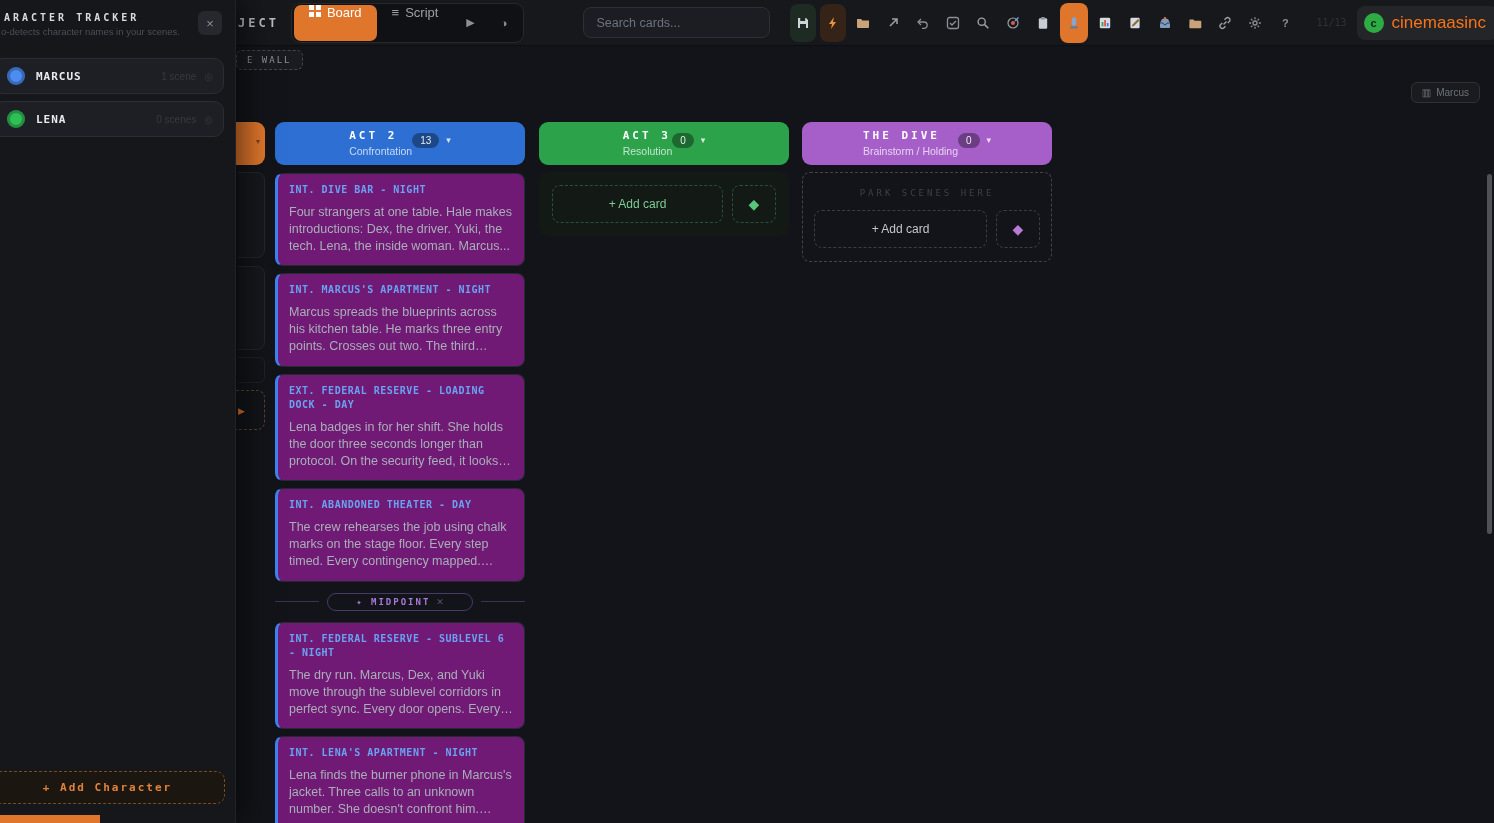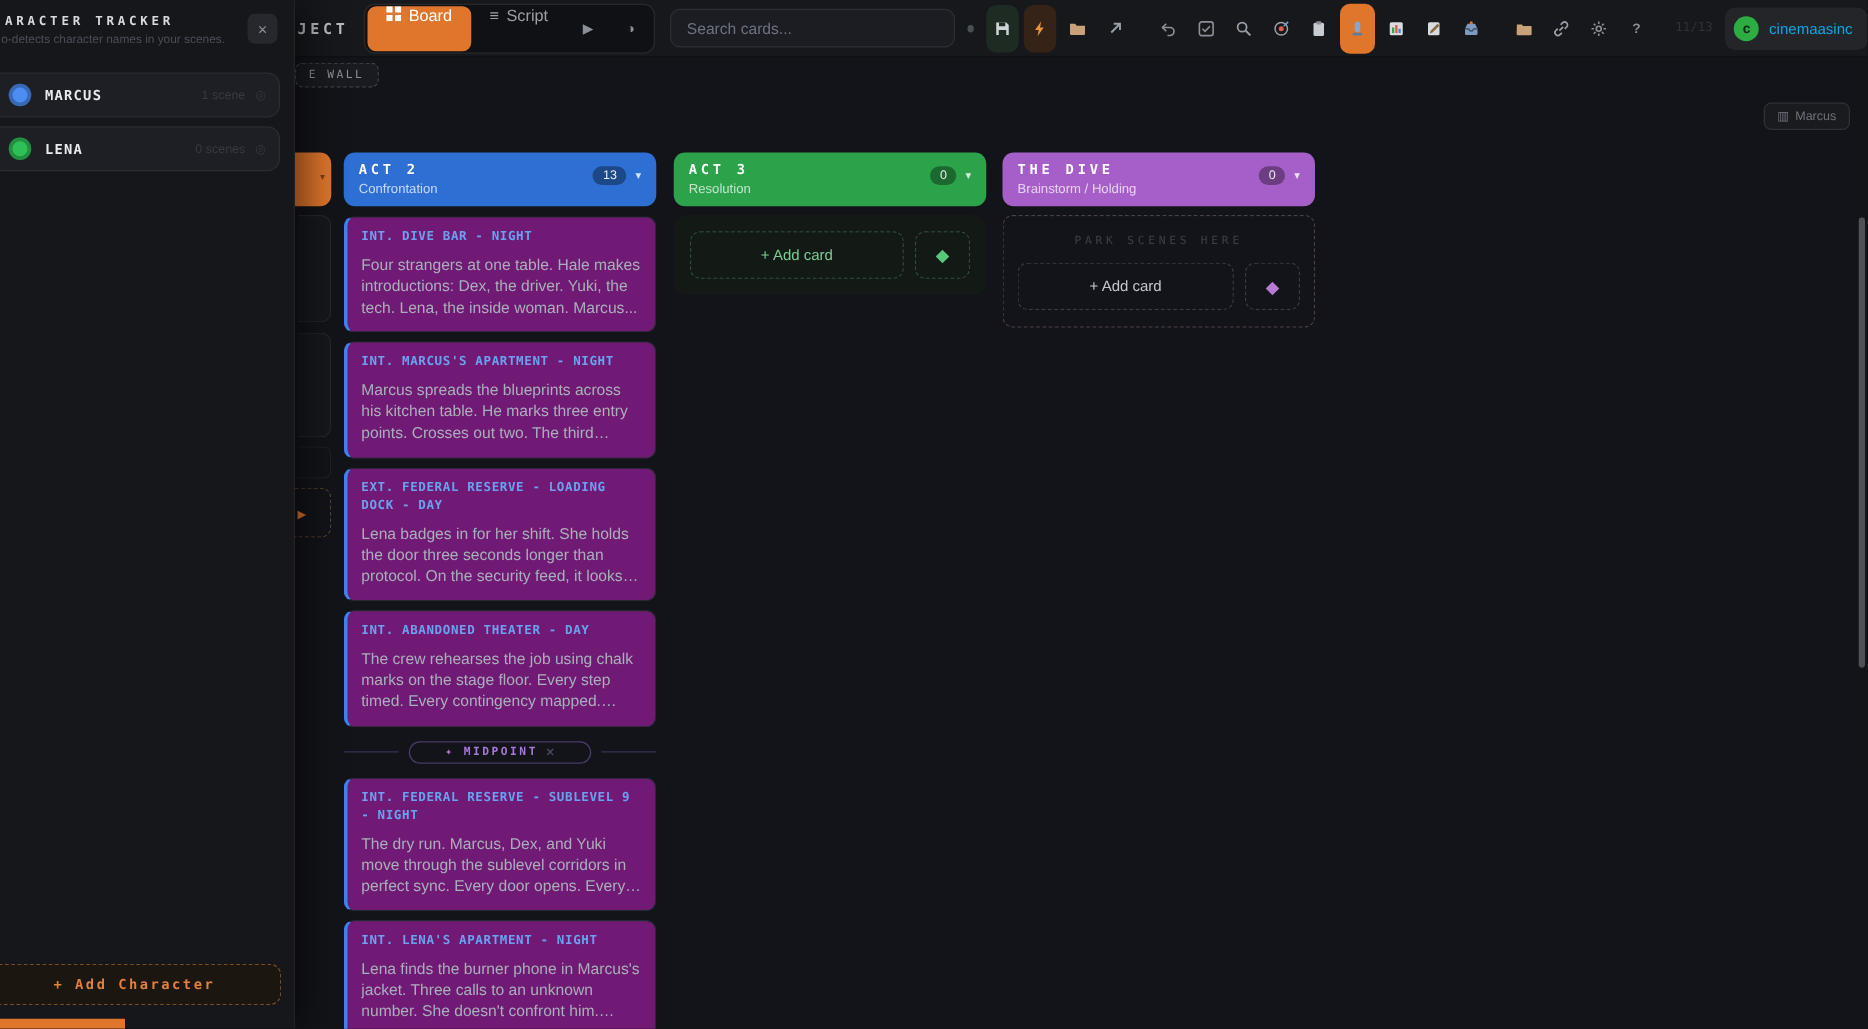--- a/index.html
+++ b/index.html
@@ -21,38 +21,38 @@
   #tab-group {
     display:flex; align-items:center; background:#101114; border:1px solid #26282c;
     border-radius:9px; height:40px; padding:0 2px; margin-right:12px;
   }
   .tab { display:flex; align-items:flex-start; gap:6px; height:36px; padding:0 15px; border-radius:7px; font-size:13px; font-weight:normal; color:#9aa0a8; cursor:pointer; }
   .tab.active { background:#e0762c; color:#ffffff; }
   .tab .tab-ic { width:12px; height:12px; display:inline-block; }
   .tab-btn { width:34px; height:36px; display:flex; align-items:center; justify-content:center; color:#8a9097; font-size:11px; }
   #search-input {
     width:250px; height:31px; background:#1b1d22; border:1px solid #2c2f36; border-radius:8px;
-    color:#86efac; font-size:12.5px; padding:0 12px; outline:none; margin-right:10px;
+    color:#86efac; font-size:12.5px; padding:0 12px; outline:none; margin-right:10px;margin-left:47px;
   }
   #search-input::placeholder { color:#6b7280; }
   #status-dot { width:6px; height:6px; border-radius:50%; background:#4a4e55; margin-right:8px; }
   .tb-icon {
     width:26px; height:38px; display:flex; align-items:center; justify-content:center;
     border:none; background:transparent; border-radius:8px; cursor:pointer; margin:0 2px;
     color:#9aa0a8; font-size:12px;
   }
   .tb-icon svg { width:14px; height:14px; }
   .tb-icon.tile-green { background:#1e2b22; }
   .tb-icon.tile-orange { background:#352317; }
   .tb-icon.active { background:#e0762c; width:28px; height:40px; }
   .tb-gap { width:14px; }
   #topbar-counter { font-family:"DejaVu Sans Mono", monospace; font-size:10px; color:#2f3237; margin:0 10px 0 16px; }
   #user-pill { display:flex; align-items:center; gap:8px; background:#232529; border-radius:8px; height:34px; padding:0 12px 0 7px; }
   #user-avatar { width:20px; height:20px; border-radius:50%; background:#2eac44; color:#0f2916; font-size:11px; font-weight:bold; display:flex; align-items:center; justify-content:center; }
-  #user-name { font-size:12px; color:#0ea5e9; }
+  #user-name { font-size:17px; color:#f97316; }
 
   
   #wall-chip {
     position:absolute; left:236px; top:50px; z-index:1;
     border:1px dashed #43464e; background:#1a1b20; border-radius:6px;
     padding:4px 10px; font-family:"DejaVu Sans Mono", monospace; font-size:9px;
     letter-spacing:2px; color:#8b9097;
   }
   #compact-btn {
     position:absolute; right:14px; top:82px; z-index:1;
@@ -61,21 +61,21 @@
   }
 
   
   #board { position:absolute; left:0; top:78px; width:1494px; height:745px; z-index:1; }
   .column { position:absolute; top:44px; width:250px; }
   #col-act2 { left:275px; }
   #col-act3 { left:539px; }
   #col-wall { left:802px; }
   .col-header {
     height:43px; border-radius:9px; padding:7px 12px 0 12px;
-    display:flex; justify-content:space-between;
+    display:flex; justify-content:center;
   }
   .col-header.blue   { background:#2d6fd2; }
   .col-header.green  { background:#2ca24b; }
   .col-header.purple { background:#a65fc9; }
   .col-title { font-family:"DejaVu Sans Mono", monospace; font-weight:bold; font-size:11px; letter-spacing:3px; color:#ffffff; }
   .col-subtitle { font-size:10.5px; color:rgba(255,255,255,.72); margin-top:3px; font-family:"Liberation Sans", sans-serif; letter-spacing:0; font-weight:normal; }
   .col-right { display:flex; align-items:flex-start; gap:7px; padding-top:4px; }
   .count-badge { background:rgba(0,0,0,.35); color:#e8eaec; font-size:10px; border-radius:9px; padding:2px 8px; }
   .col-caret { color:rgba(255,255,255,.8); font-size:9px; padding-top:2px; }
 
@@ -336,21 +336,21 @@
         </article>
         <div class="midpoint-divider">
           <span class="mid-line"></span>
           <span class="mid-pill">
             <span class="mid-label">✦ MIDPOINT</span>
             <span class="mid-close">✕</span>
           </span>
           <span class="mid-line"></span>
         </div>
         <article class="scene-card">
-          <h4 class="card-title">INT. FEDERAL RESERVE - SUBLEVEL 9 - NIGHT</h4>
+          <h4 class="card-title">INT. FEDERAL RESERVE - SUBLEVEL 6 - NIGHT</h4>
           <p class="card-body">The dry run. Marcus, Dex, and Yuki move through the sublevel corridors in perfect sync. Every door opens. Every camera...</p>
         </article>
         <article class="scene-card">
           <h4 class="card-title">INT. LENA'S APARTMENT - NIGHT</h4>
           <p class="card-body">Lena finds the burner phone in Marcus's jacket. Three calls to an unknown number. She doesn't confront him. She...</p>
         </article>
       </div>
   </section>
 
   <section class="column" id="col-act3">

